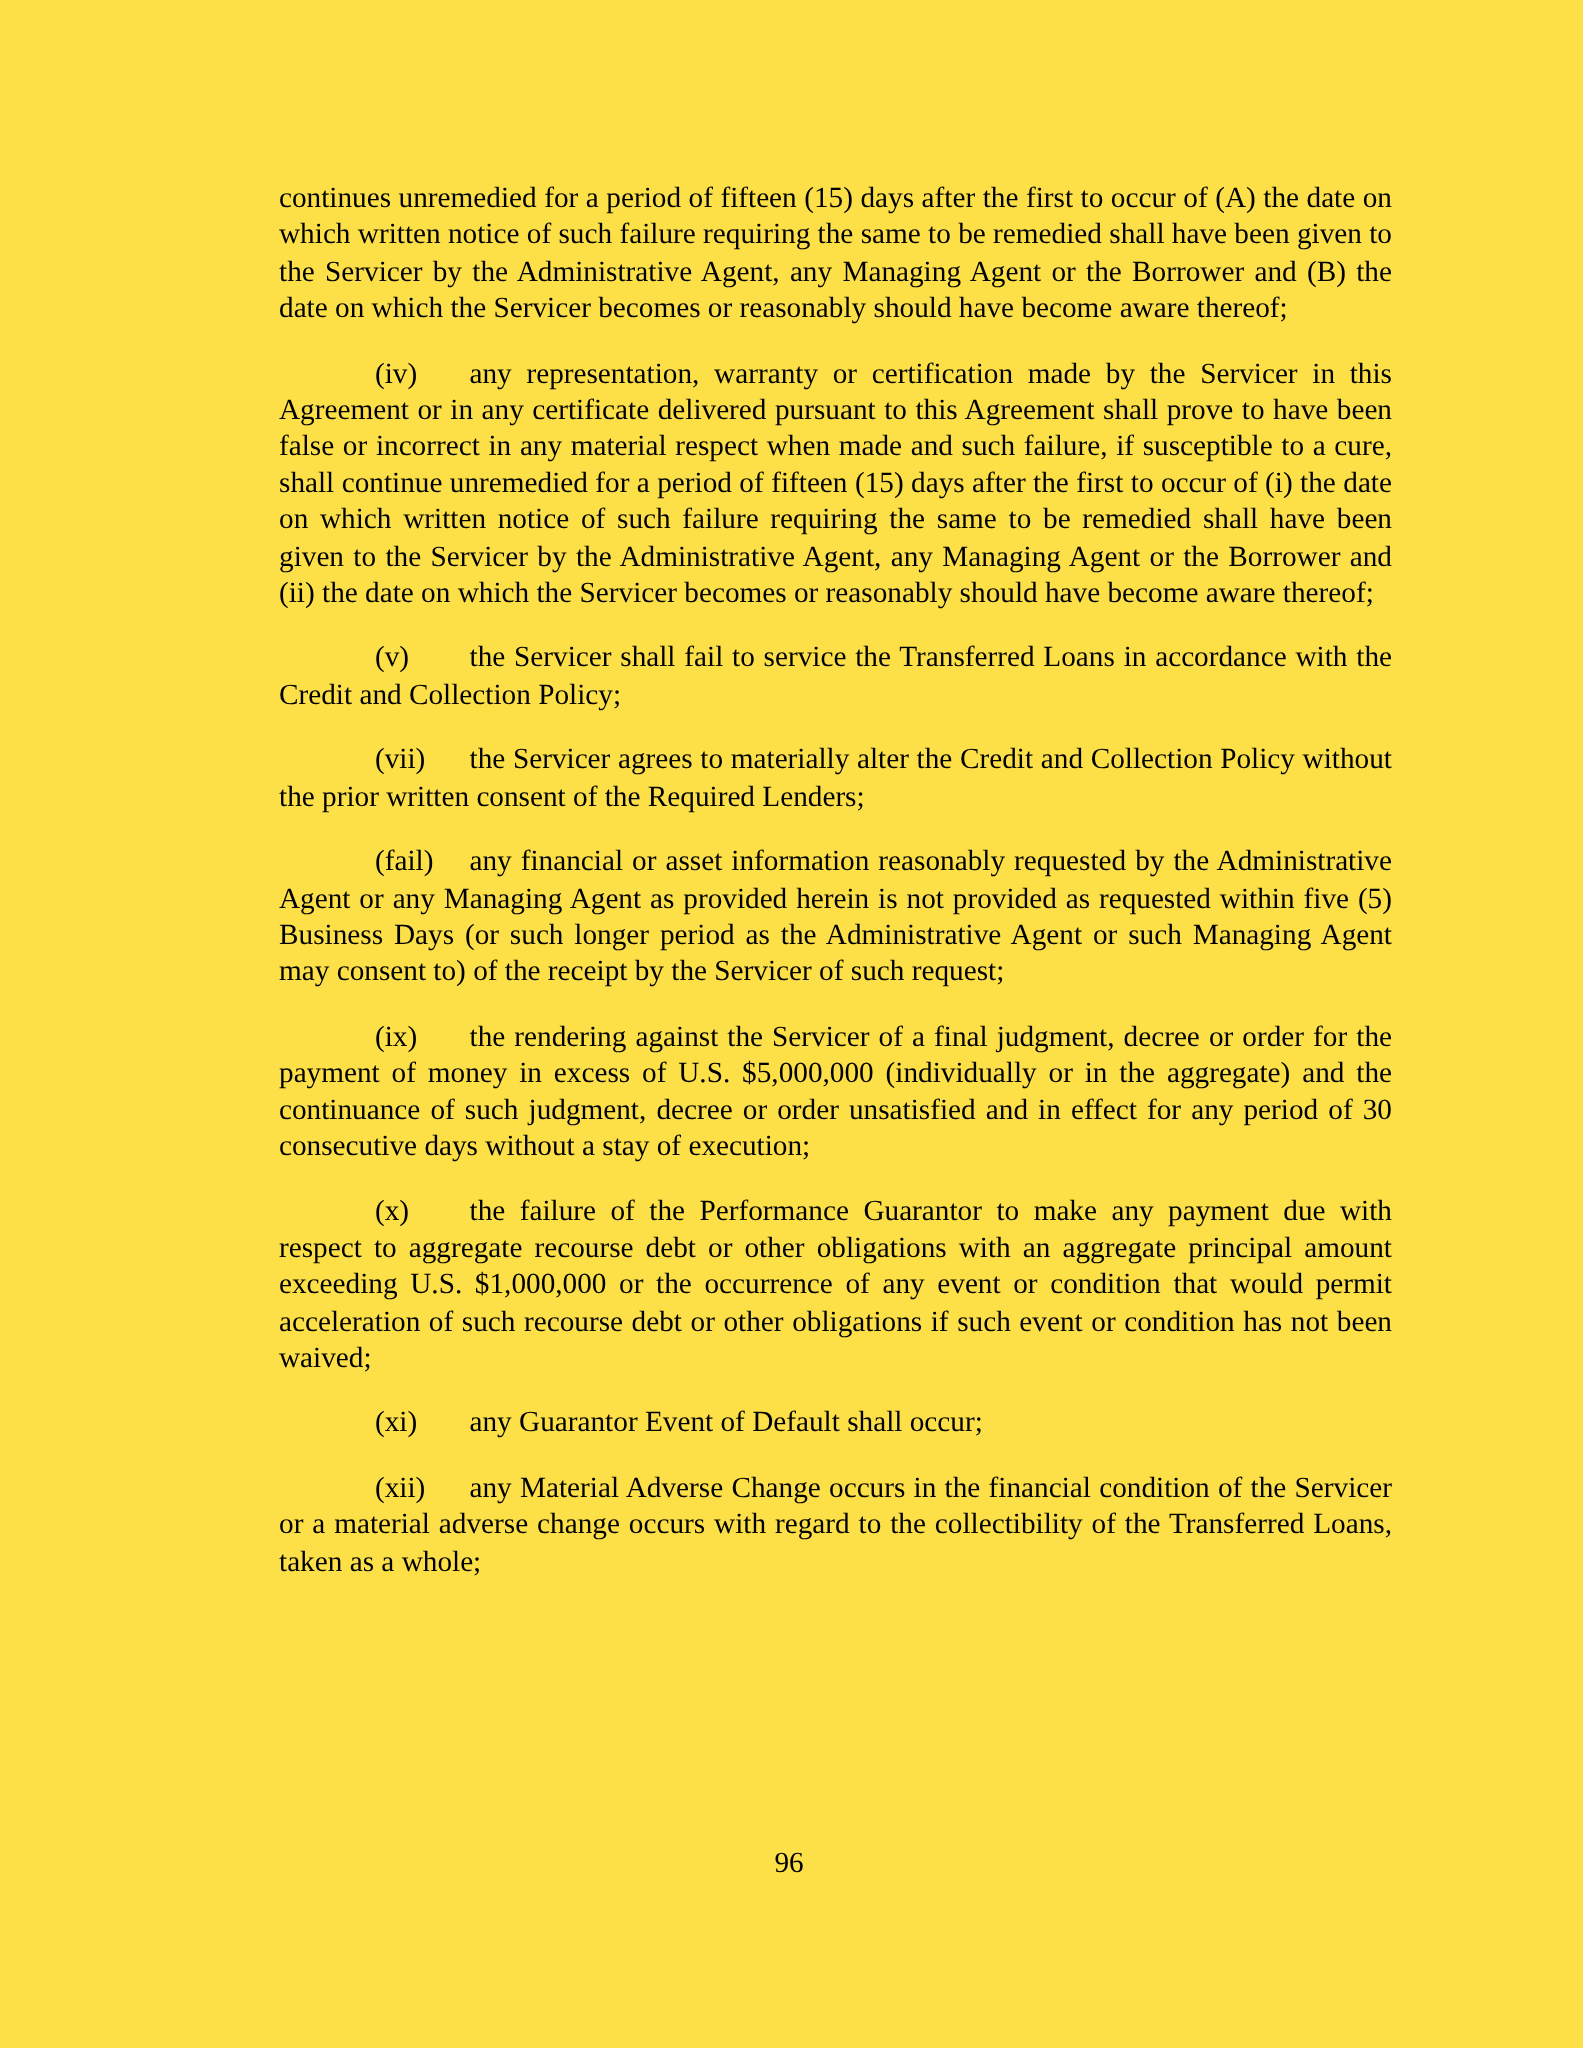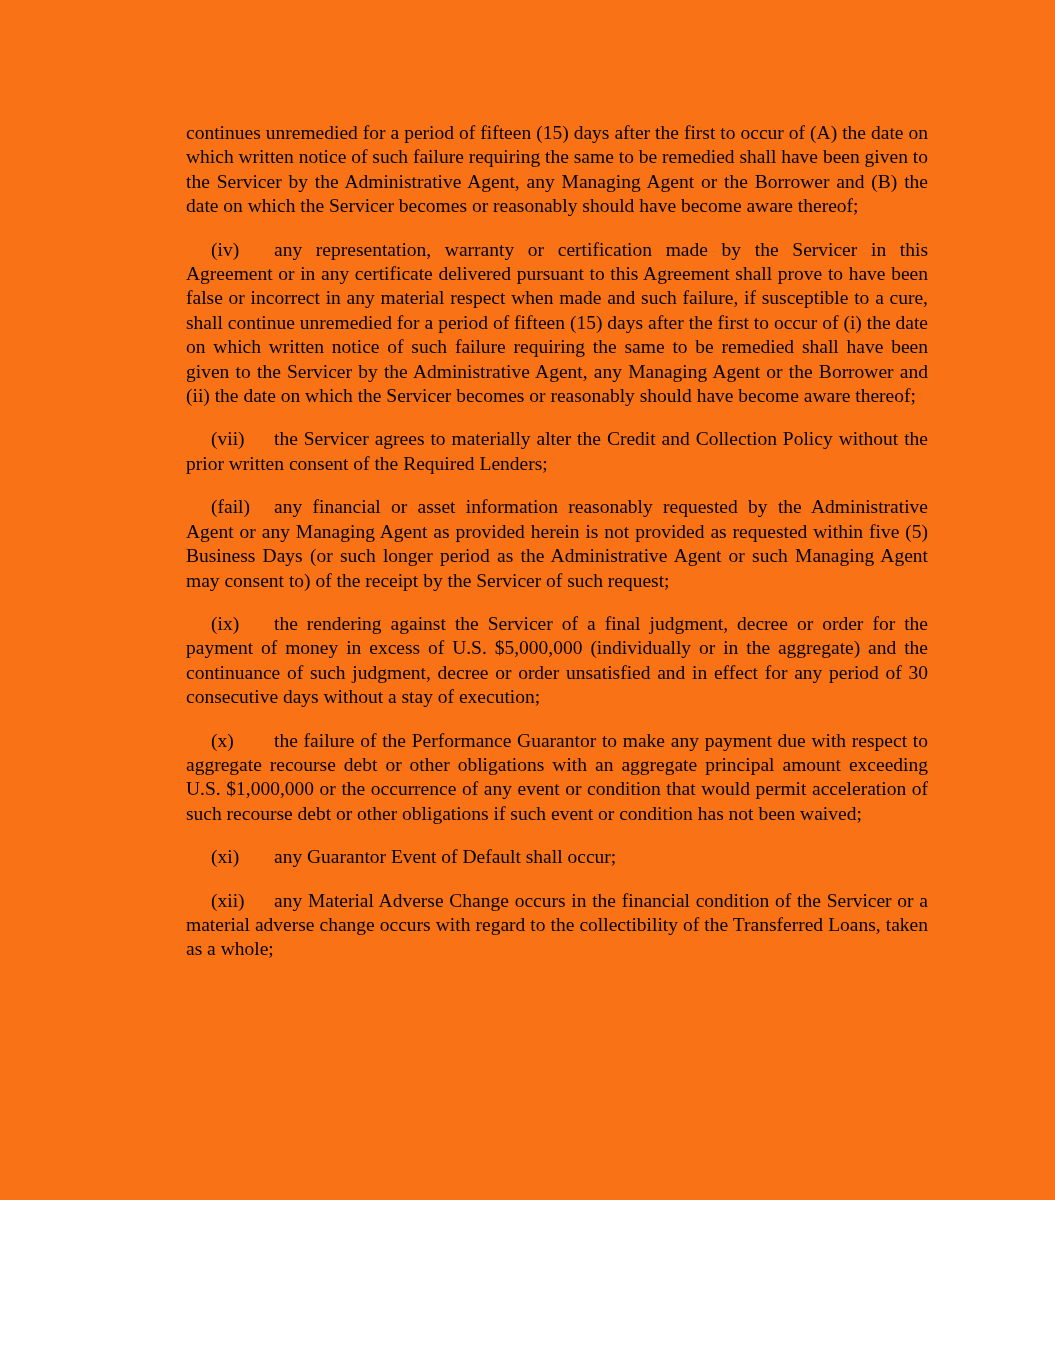--- a/index.html
+++ b/index.html
@@ -3,62 +3,63 @@
 <meta charset="utf-8">
 <style>
   html, body {
     margin: 0;
     padding: 0;
     background: #ffffff;
   }
   .page {
     position: relative;
     width: 1055px;
-    height: 1200px;
-    background: #f97316;
+    height: 1365px;
+    background: #fde047;
     color: #000000;
     font-family: "Liberation Serif", "DejaVu Serif", serif;
     overflow: hidden;
   }
   .textblock {
     position: absolute;
     left: 186px;
     top: 121px;
     width: 742px;
     font-size: 19.5px;
     line-height: 24.4px;
     text-align: justify;
     text-justify: inter-word;
   }
   .textblock p {
     margin: 0 0 19px 0;
     padding: 0;
   }
   .num {
     display: inline-block;
-    margin-left: 25px;
+    margin-left: 64px;
     min-width: 63px;
   }
   .pageno {
     position: absolute;
     top: 1231px;
     left: 502px;
     transform: translateX(-50%);
     font-size: 19.5px;
     line-height: 24.4px;
     margin-left: 24px;
   }
 </style>
 </head>
 <body>
 
 <div class="page">
   <div class="textblock" id="paragraphs">
       <p>continues unremedied for a period of fifteen (15) days after the first to occur of (A) the date on which written notice of such failure requiring the same to be remedied shall have been given to the Servicer by the Administrative Agent, any Managing Agent or the Borrower and (B) the date on which the Servicer becomes or reasonably should have become aware thereof;</p>
       <p><span class="num">(iv)</span>any representation, warranty or certification made by the Servicer in this Agreement or in any certificate delivered pursuant to this Agreement shall prove to have been false or incorrect in any material respect when made and such failure, if susceptible to a cure, shall continue unremedied for a period of fifteen (15) days after the first to occur of (i) the date on which written notice of such failure requiring the same to be remedied shall have been given to the Servicer by the Administrative Agent, any Managing Agent or the Borrower and (ii) the date on which the Servicer becomes or reasonably should have become aware thereof;</p>
+      <p><span class="num">(v)</span>the Servicer shall fail to service the Transferred Loans in accordance with the Credit and Collection Policy;</p>
       <p><span class="num">(vii)</span>the Servicer agrees to materially alter the Credit and Collection Policy without the prior written consent of the Required Lenders;</p>
       <p><span class="num">(fail)</span>any financial or asset information reasonably requested by the Administrative Agent or any Managing Agent as provided herein is not provided as requested within five (5) Business Days (or such longer period as the Administrative Agent or such Managing Agent may consent to) of the receipt by the Servicer of such request;</p>
       <p><span class="num">(ix)</span>the rendering against the Servicer of a final judgment, decree or order for the payment of money in excess of U.S. $5,000,000 (individually or in the aggregate) and the continuance of such judgment, decree or order unsatisfied and in effect for any period of 30 consecutive days without a stay of execution;</p>
       <p><span class="num">(x)</span>the failure of the Performance Guarantor to make any payment due with respect to aggregate recourse debt or other obligations with an aggregate principal amount exceeding U.S. $1,000,000 or the occurrence of any event or condition that would permit acceleration of such recourse debt or other obligations if such event or condition has not been waived;</p>
       <p><span class="num">(xi)</span>any Guarantor Event of Default shall occur;</p>
       <p><span class="num">(xii)</span>any Material Adverse Change occurs in the financial condition of the Servicer or a material adverse change occurs with regard to the collectibility of the Transferred Loans, taken as a whole;</p>
     </div>
   <div class="pageno">96</div>
 </div>
 

